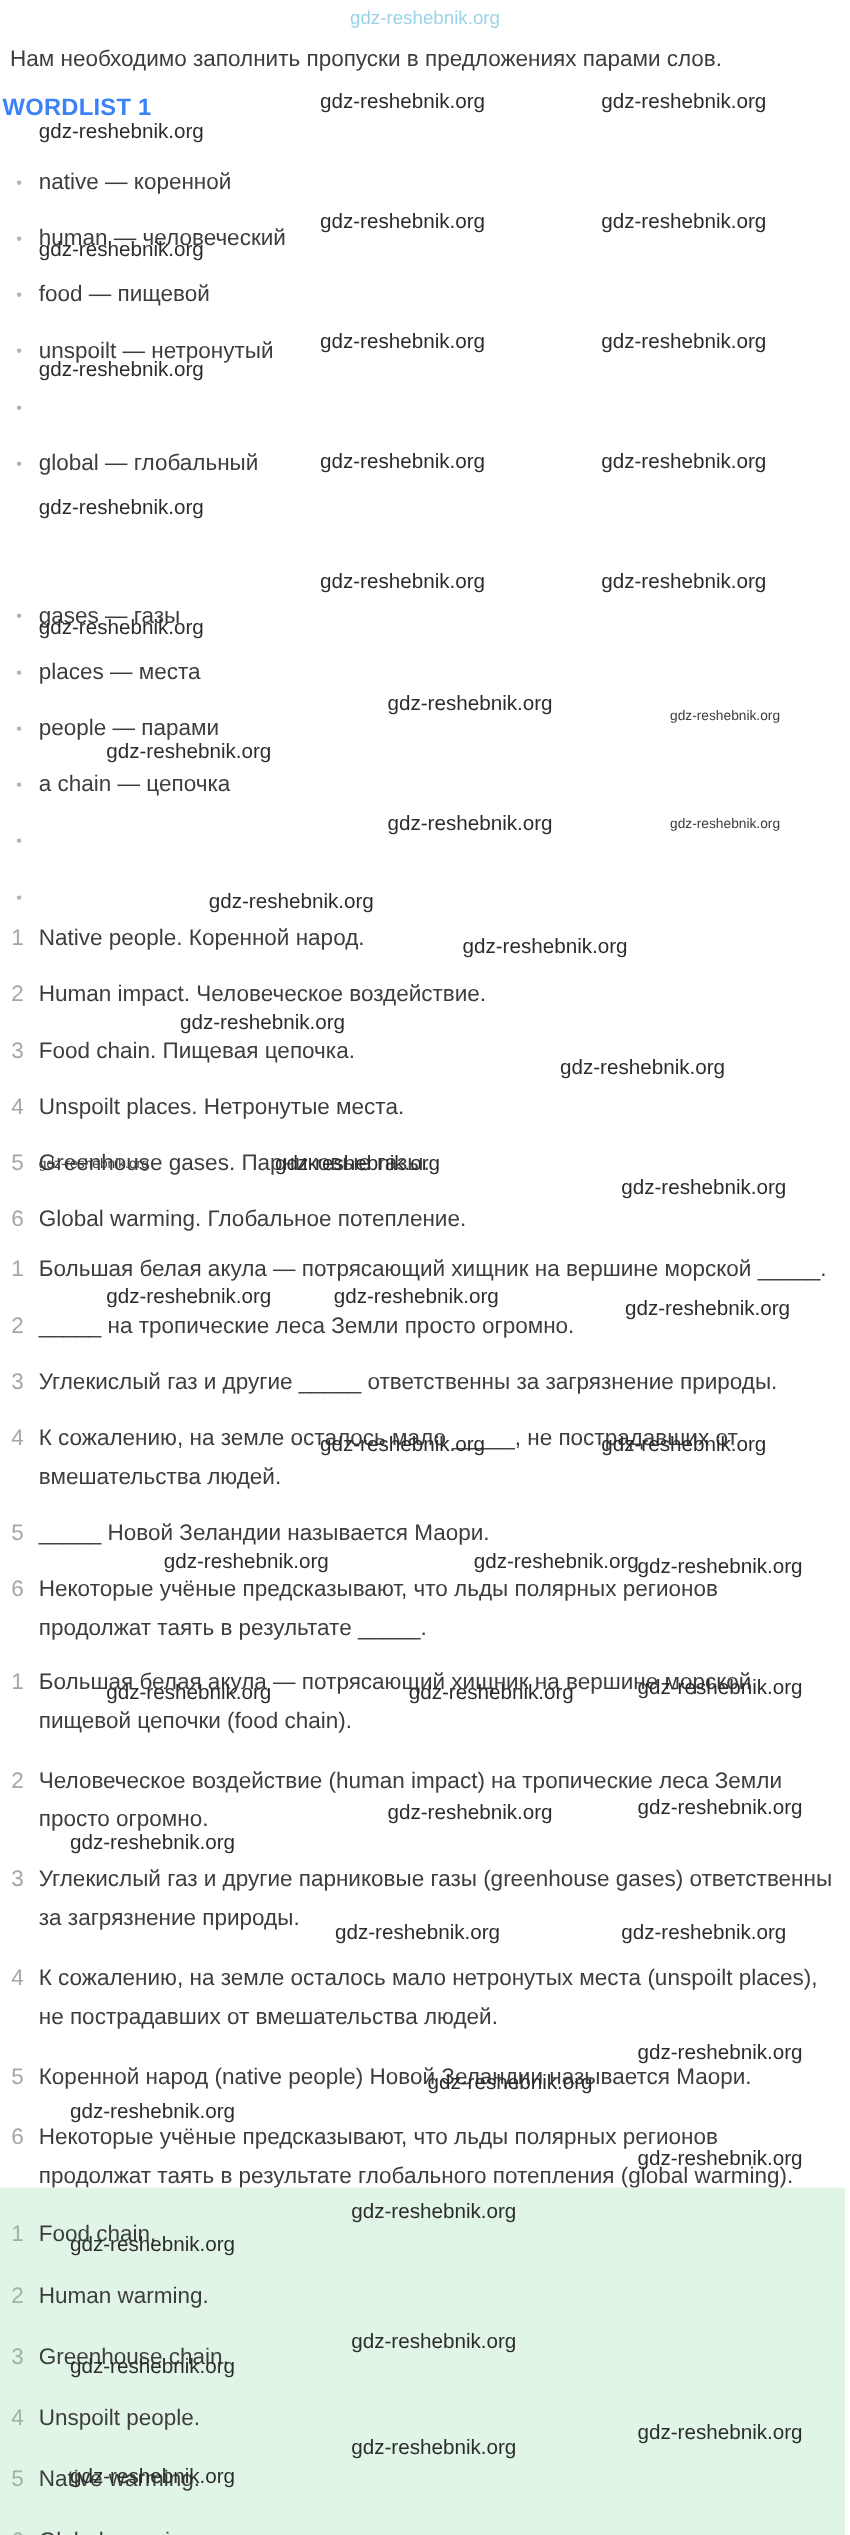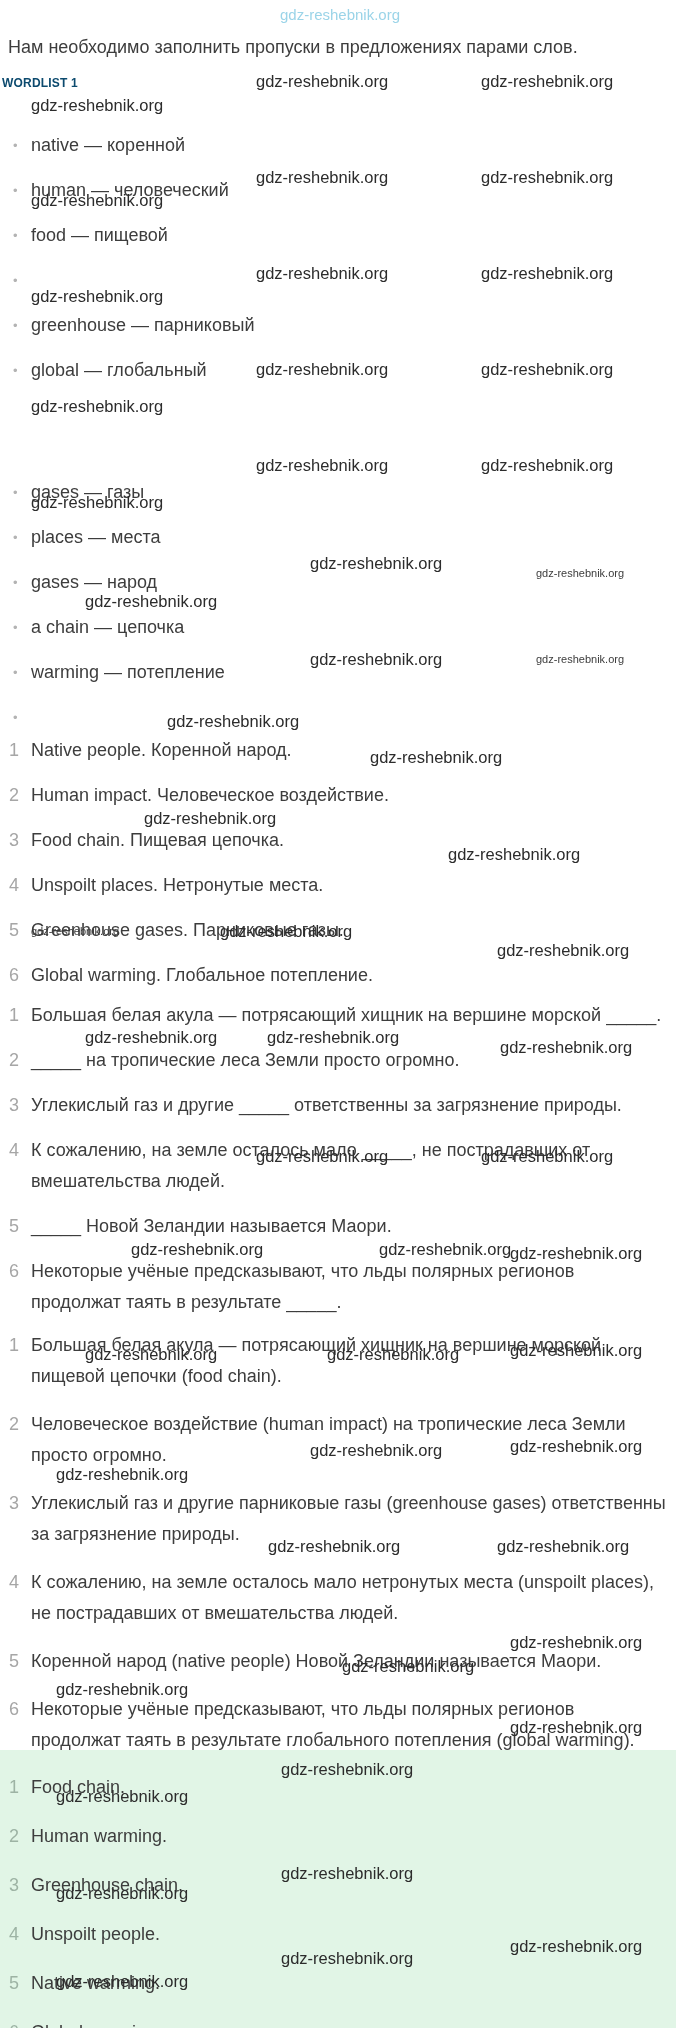--- a/index.html
+++ b/index.html
@@ -1,19 +1,19 @@
 <!DOCTYPE html>
 <html><head>
 <meta charset="utf-8">
 <style>
   html,body{margin:0;padding:0;background:#fff;}
   .page{position:relative;width:680px;height:2028px;margin:0 auto;background:#fff;
         font-family:"Liberation Sans",sans-serif;color:#3d3d3d;overflow:hidden;}
   .sec{position:absolute;left:0;right:4px;}
-  .heading{font-size:12px;font-weight:700;color:#0c4a6e;padding-left:2px;letter-spacing:.2px;}
+  .heading{font-size:19px;font-weight:700;color:#3b82f6;padding-left:2px;letter-spacing:.2px;}
   .intro{font-size:18px;line-height:26px;padding-left:8px;}
   .b-item{display:flex;line-height:31px;font-size:18px;margin-bottom:14px;}
   .b-item .bullet{flex:0 0 18px;padding-left:13px;color:#b3b3b3;font-size:13px;line-height:31px;}
   .n-item{display:flex;line-height:31px;font-size:18px;margin-bottom:14px;}
   .n-item .num{flex:0 0 22px;padding-left:9px;color:#a6a6a6;}
   .n-item .txt{flex:1;padding-right:8px;}
   #answers .n-item{margin-bottom:17px;}
   .green{background:#e1f5e6;padding-top:22px;box-sizing:border-box;height:278px;}
   .green .n-item{margin-bottom:18px;}
   .green .num{color:#9db3a4;}
@@ -40,51 +40,50 @@
     <div class="b-item">
         <span class="bullet">•</span>
         <span>human — человеческий</span>
       </div>
     <div class="b-item">
         <span class="bullet">•</span>
         <span>food — пищевой</span>
       </div>
     <div class="b-item">
         <span class="bullet">•</span>
-      </div>
-    <div class="b-item">
-        <span class="bullet">•</span>
-        <span>greenhouse — парниковый</span>
+        <span>unspoilt — нетронутый</span>
+      </div>
+    <div class="b-item">
+        <span class="bullet">•</span>
       </div>
     <div class="b-item">
         <span class="bullet">•</span>
         <span>global — глобальный</span>
       </div>
   </div>
 
   <div class="sec" style="top:477px">
     <div class="b-item">
         <span class="bullet">•</span>
         <span>gases — газы</span>
       </div>
     <div class="b-item">
         <span class="bullet">•</span>
         <span>places — места</span>
       </div>
     <div class="b-item">
         <span class="bullet">•</span>
-        <span>gases — народ</span>
+        <span>people — парами</span>
       </div>
     <div class="b-item">
         <span class="bullet">•</span>
         <span>a chain — цепочка</span>
       </div>
     <div class="b-item">
         <span class="bullet">•</span>
-        <span>warming — потепление</span>
       </div>
     <div class="b-item">
         <span class="bullet">•</span>
       </div>
   </div>
 
   <div class="sec" style="top:735px">
     <div class="n-item">
         <span class="num">1</span>
         <span class="txt">Native people. Коренной народ.</span>

